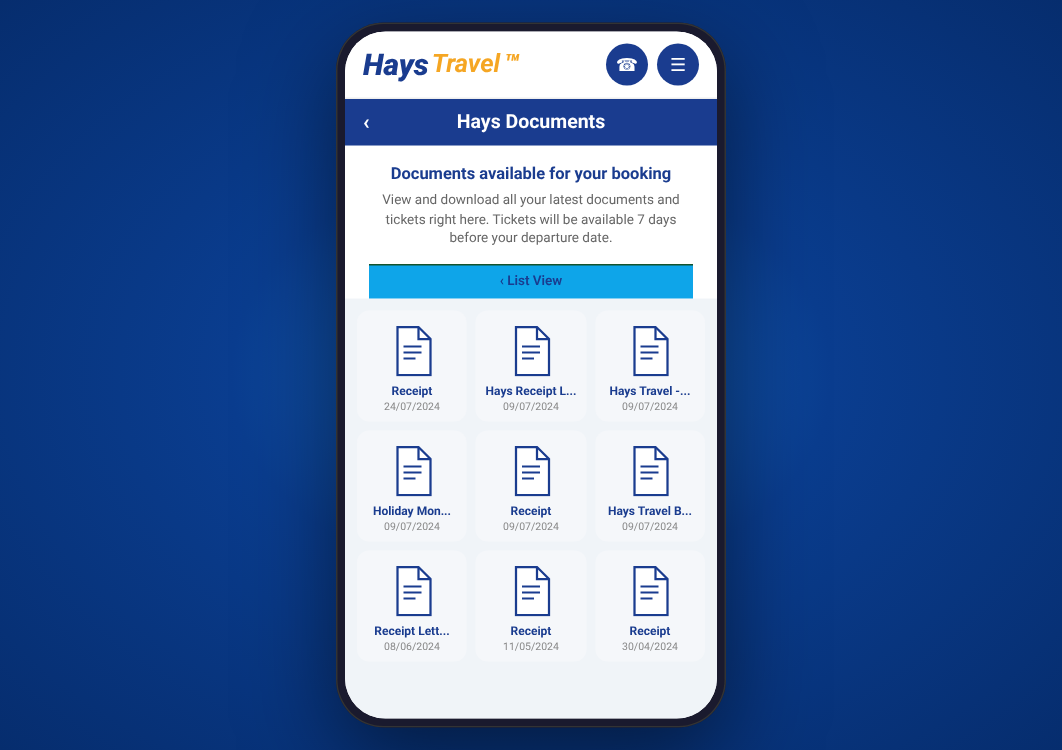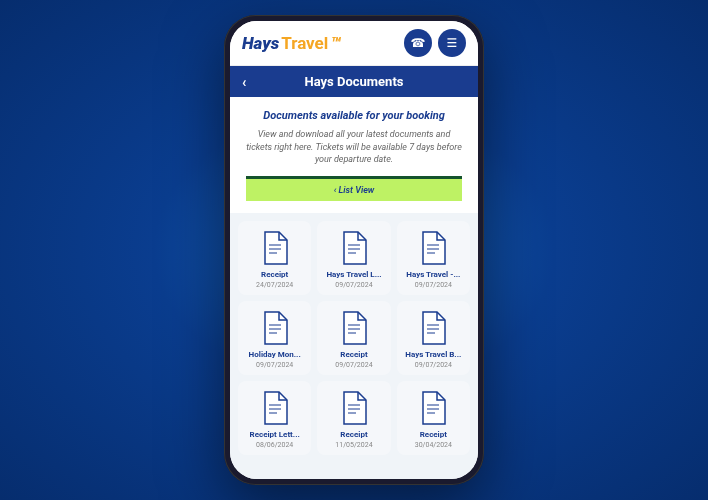--- a/index.html
+++ b/index.html
@@ -92,44 +92,43 @@
 
     
     .content {
       flex: 1;
       overflow-y: auto;
       background: #f0f4f8;
     }
 
     .content-header {
       background: #fff;
-      padding: 12px 16px 12px;
+      padding: 12px 16px 0;
       text-align: center;
-      font-style: italic;
     }
 
     .booking-title {
       font-size: 11px;
       font-weight: 700;
       color: #1a3c8f;
       margin-bottom: 6px;
     }
 
     .booking-subtitle {
       font-size: 9px;
       color: #666;
       line-height: 1.4;
       margin-bottom: 10px;
     }
 
     
     .view-toggle {
       display: flex;
-      border-top: 3px solid #14532d;
-      background: #bef264;
+      border-top: 1px solid #14532d;
+      background: #0ea5e9;
       justify-content: space-between;
     }
 
     .toggle-btn {
       flex: 1;
       padding: 6px 0;
       font-size: 9px;
       font-weight: 600;
       color: #1a3c8f;
       text-align: center;
@@ -194,25 +193,26 @@
     
     .logo-wrapper {
       display: flex;
       align-items: center;
       gap: 2px;
     }
 
     .hays-text {
       font-style: italic;
       font-weight: 900;
-      font-size: 17px;
+      font-size: 20px;
       color: #1a3c8f;
     }
 
     .travel-text {
+      font-style: italic;
       font-weight: 700;
       font-size: 17px;
       color: #f5a623;
     }
   </style>
 </head>
 <body>
 
 <div class="phone-frame">
   <div class="phone-screen">
@@ -264,21 +264,21 @@
           <div class="doc-item">
       <div class="doc-icon">
         <svg viewBox="0 0 28 34" fill="none" xmlns="http://www.w3.org/2000/svg">
           <path d="M4 1h14l8 8v24H4V1z" stroke="#1a3c8f" stroke-width="1.5" fill="white"></path>
           <path d="M18 1v8h8" stroke="#1a3c8f" stroke-width="1.5" fill="none"></path>
           <line x1="8" y1="14" x2="20" y2="14" stroke="#1a3c8f" stroke-width="1.2"></line>
           <line x1="8" y1="18" x2="20" y2="18" stroke="#1a3c8f" stroke-width="1.2"></line>
           <line x1="8" y1="22" x2="16" y2="22" stroke="#1a3c8f" stroke-width="1.2"></line>
         </svg>
       </div>
-      <div class="doc-name">Hays Travel L...</div>
+      <div class="doc-name">Hays Receipt L...</div>
       <div class="doc-date">09/07/2024</div>
     </div>
           <div class="doc-item">
       <div class="doc-icon">
         <svg viewBox="0 0 28 34" fill="none" xmlns="http://www.w3.org/2000/svg">
           <path d="M4 1h14l8 8v24H4V1z" stroke="#1a3c8f" stroke-width="1.5" fill="white"></path>
           <path d="M18 1v8h8" stroke="#1a3c8f" stroke-width="1.5" fill="none"></path>
           <line x1="8" y1="14" x2="20" y2="14" stroke="#1a3c8f" stroke-width="1.2"></line>
           <line x1="8" y1="18" x2="20" y2="18" stroke="#1a3c8f" stroke-width="1.2"></line>
           <line x1="8" y1="22" x2="16" y2="22" stroke="#1a3c8f" stroke-width="1.2"></line>

